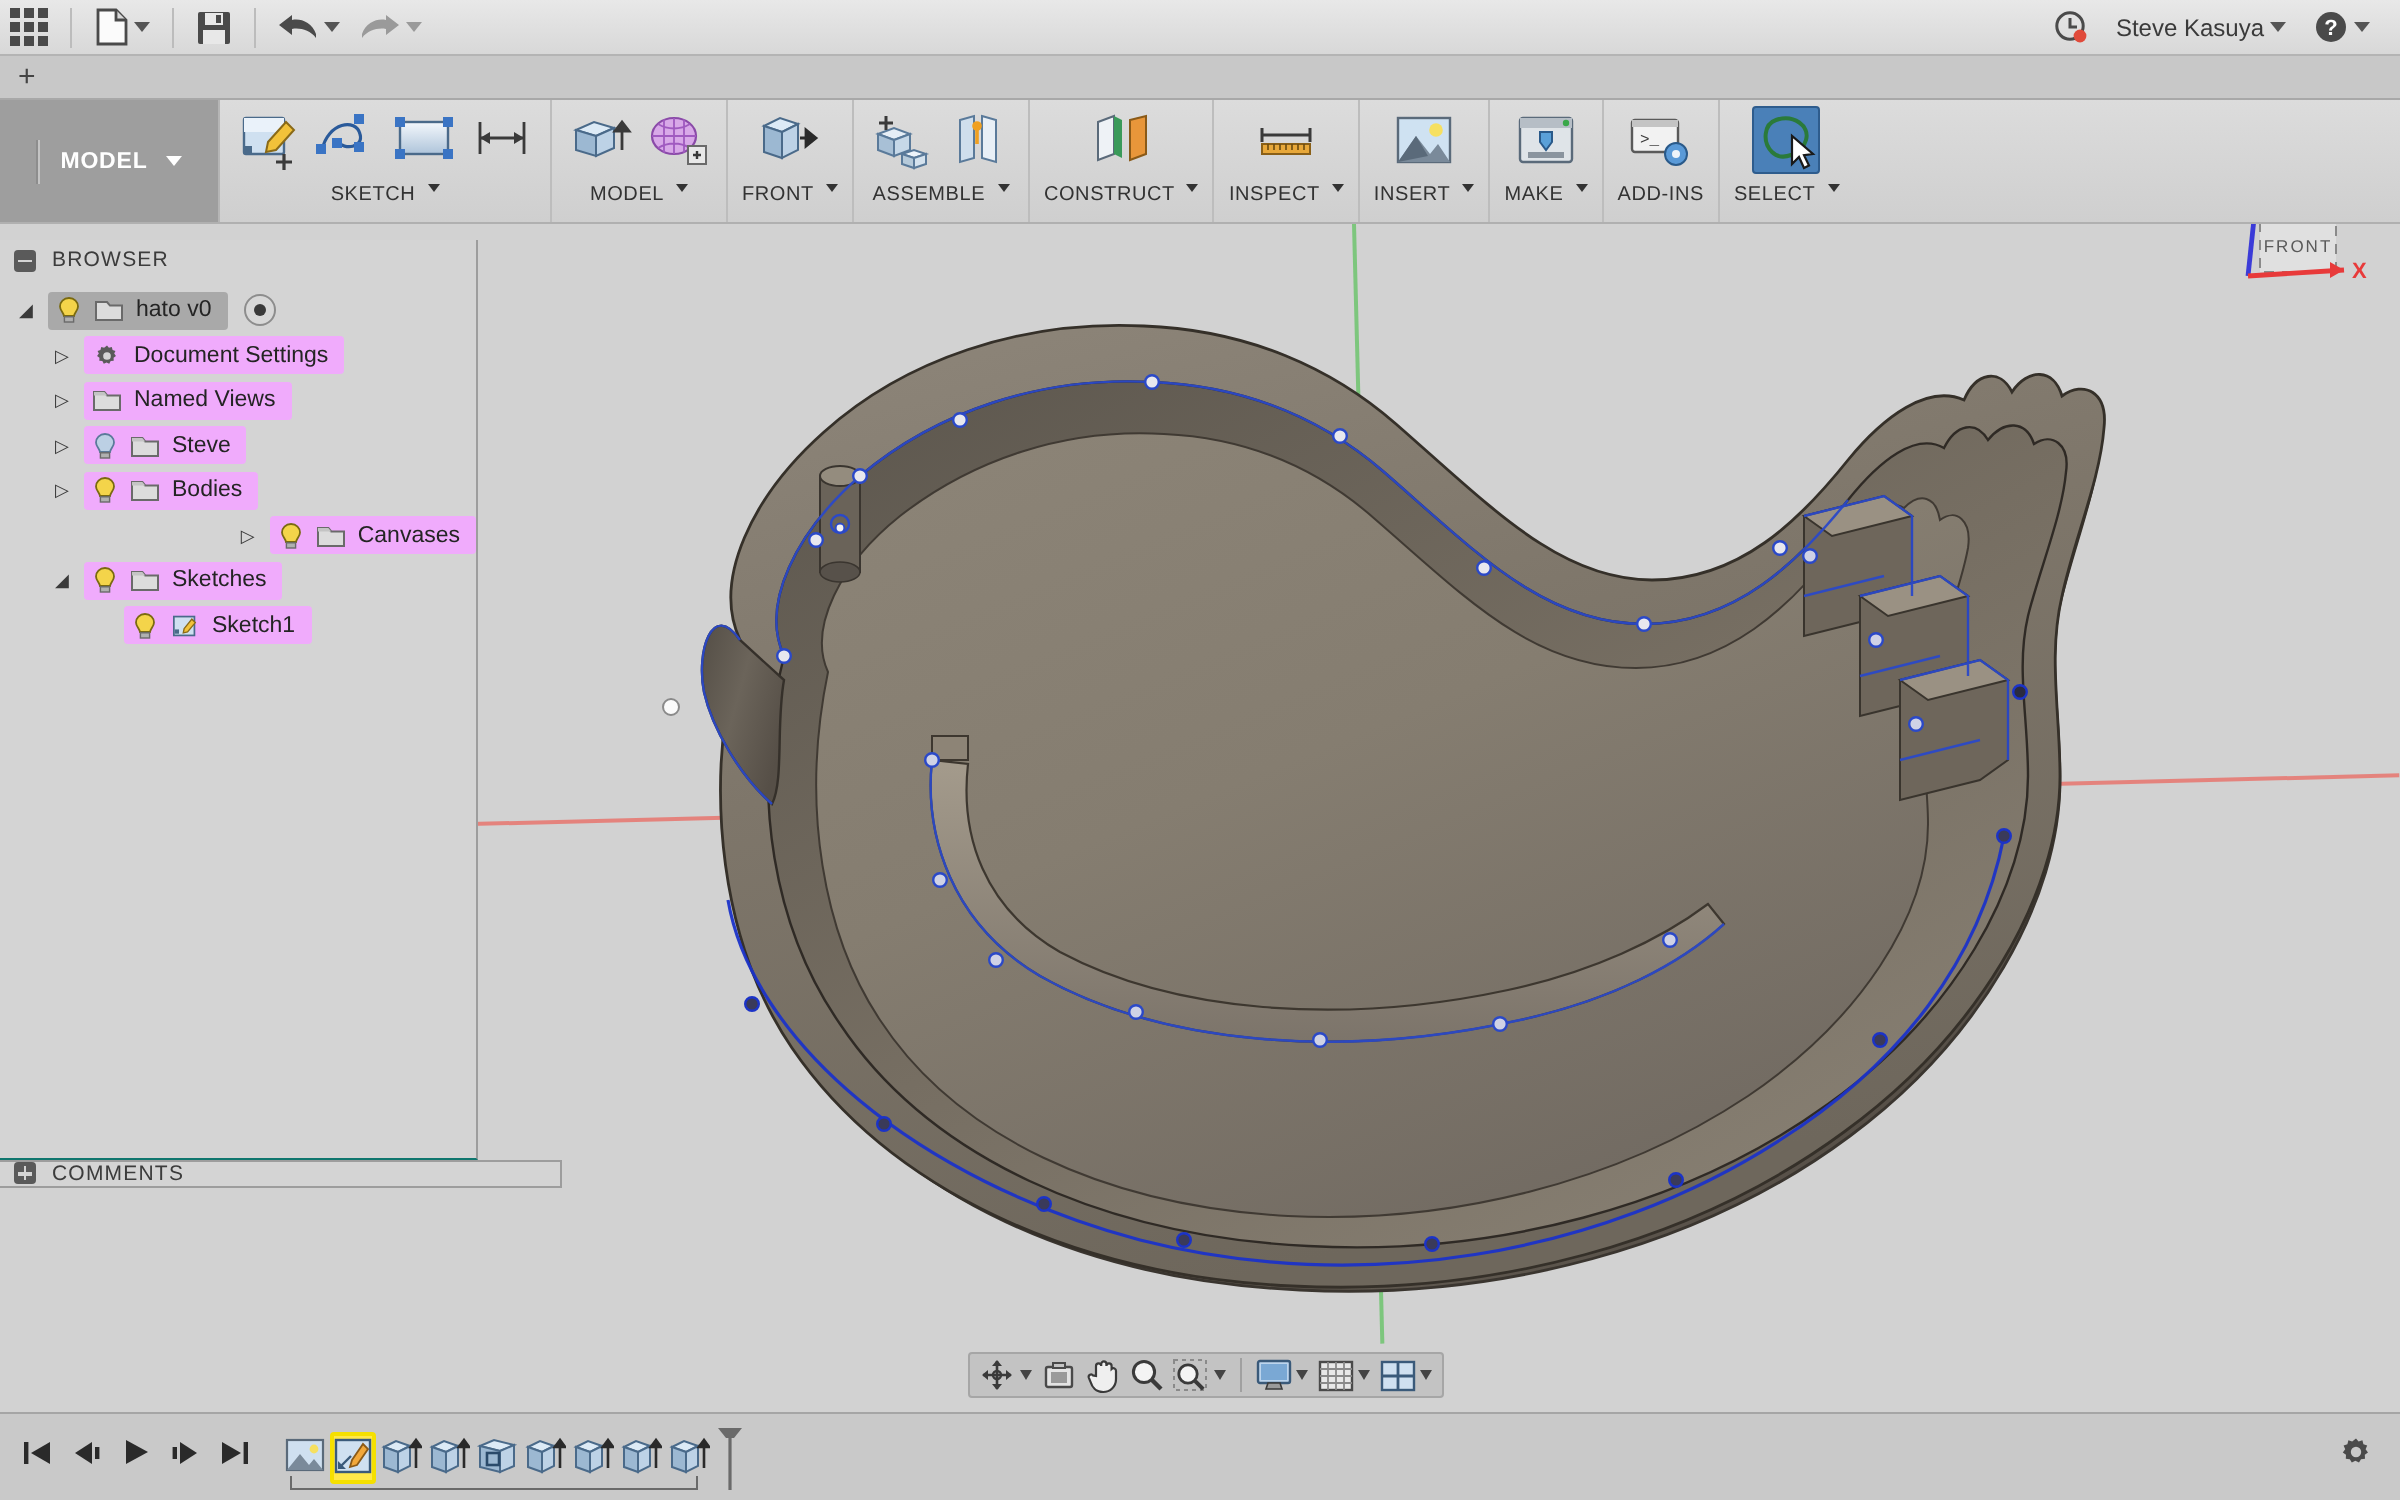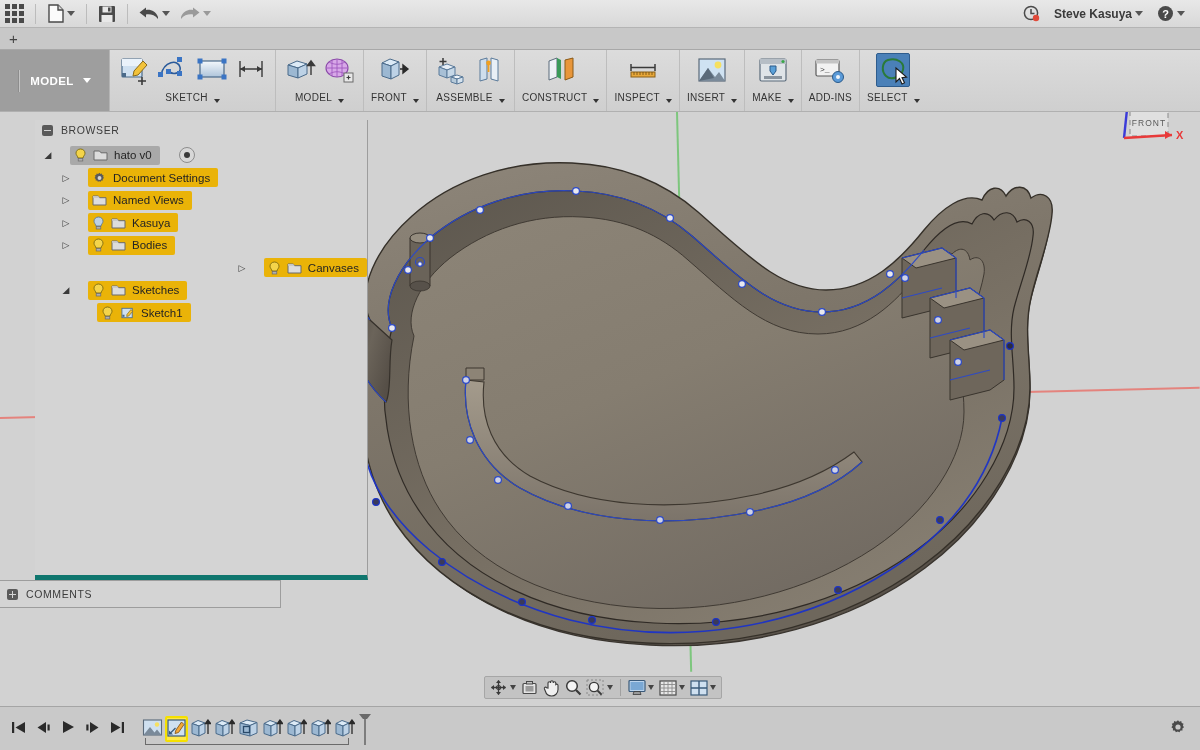--- a/index.html
+++ b/index.html
@@ -25,21 +25,21 @@
   .tb-sep { width: 1px; height: 20px; background: #bcbcbc; margin: 0 6px; }
   .caret {
     width: 0; height: 0; margin-left: 3px;
     border-left: 4px solid transparent; border-right: 4px solid transparent;
     border-top: 5px solid #555;
   }
   .topbar-right {
     margin-left: auto; display: flex; align-items: center;
     padding-right: 10px; gap: 4px;
   }
-  .user-name { font-size: 12px; color: #3a3a3a; font-weight: bold; }
+  .user-name { font-size: 12px; color: #3a3a3a; }
 
   
   .appgrid { display: grid; grid-template-columns: repeat(3,5px);
     grid-template-rows: repeat(3,5px); gap: 2px; }
   .appgrid i { background: #4a4a4a; display: block; }
 
   
   .tabbar {
     position: absolute; left: 0; top: 28px; width: 1200px; height: 22px;
     background: #c8c8c8; border-bottom: 1px solid #a8a8a8;
@@ -75,81 +75,80 @@
   .model-chip .grip { width: 2px; height: 22px; border-left: 1px solid #8d8d8d;
     border-right: 1px solid #c4c4c4; margin-right: 4px; }
   .rb-panel {
     display: flex; flex-direction: column; align-items: center;
     justify-content: flex-start; padding: 3px 7px 0 7px;
     border-right: 1px solid #bdbdbd; position: relative;
   }
   .rb-icons { display: flex; align-items: flex-start; gap: 5px; height: 38px; }
   .rb-label {
     font-size: 10px; color: #333; letter-spacing: .3px;
-    display: flex; align-items: flex-end; gap: 3px; margin-top: 1px;
+    display: flex; align-items: flex-start; gap: 3px; margin-top: 1px;
   }
   .rb-label .caret { border-top-color: #333; border-left-width: 3.5px;
     border-right-width: 3.5px; border-top-width: 4.5px; }
   .ico { width: 34px; height: 34px; position: relative; }
   .ico.sel { background: #4a80b8; border: 1px solid #2e5c8d; border-radius: 2px; }
 
   
   .browser {
-    position: absolute; left: 0; top: 120px; width: 333px; height: 460px;
+    position: absolute; left: 0; top: 120px; width: 239px; height: 460px;
     background: #d4d4d4; border-right: 1px solid #9d9d9d;
-    border-bottom: 5px solid #0f766e;
-    margin-left: 35px;
+    border-bottom: 1px solid #0f766e;
   }
   .panel-head {
     height: 20px; display: flex; align-items: center; gap: 8px;
     padding-left: 7px; font-size: 10.5px; color: #3c3c3c;
     letter-spacing: .6px; background: #d4d4d4;
   }
   .pm-btn {
     width: 11px; height: 11px; border-radius: 2px; background: #5a5a5a;
     position: relative;
   }
   .pm-btn::before {
     content: ""; position: absolute; left: 2px; top: 5px;
     width: 7px; height: 1.5px; background: #d4d4d4;
   }
   .pm-btn.plus::after {
     content: ""; position: absolute; left: 4.75px; top: 2px;
     width: 1.5px; height: 7px; background: #d4d4d4;
   }
   .tree { padding: 4px 0 0 0; font-size: 11.5px; color: #242424; }
   .trow {
-    display: flex; align-items: center; height: 22.5px; gap: 15px;
+    display: flex; align-items: center; height: 22.5px; gap: 4px;
     padding-left: 6px;
   }
   .tw { display: inline-block; width: 14px; text-align: center;
     font-size: 9px; color: #3a3a3a; flex: none; }
   .tw.closed::before { content: "▷"; }
   .tw.open::before { content: "◢"; }
   .tchip {
     display: flex; align-items: center; gap: 6px;
-    background: #eab308; border-radius: 2px; padding: 2px 8px 2px 4px;
+    background: #f0abfc; border-radius: 2px; padding: 2px 8px 2px 4px;
     height: 19px;
   }
   .tchip.root { background: #a9a9a9; }
   .bulb { width: 13px; height: 14px; flex: none; }
   .folder { width: 15px; height: 12px; flex: none; }
   .eyeball {
     width: 16px; height: 16px; border-radius: 50%; background: #d8d8d8;
     border: 1px solid #8d8d8d; position: relative; flex: none; margin-left: 4px;
   }
   .eyeball::after {
     content: ""; position: absolute; left: 4px; top: 4px;
     width: 6px; height: 6px; border-radius: 50%; background: #3a3a3a;
   }
   .comments {
-    position: absolute; left: 0; top: 580px; width: 281px; height: 28px;
+    position: absolute; left: 0; top: 580px; width: 281px; height: 14px;
     background: #d4d4d4; border-top: 1px solid #9d9d9d;
     border-right: 1px solid #9d9d9d; border-bottom: 1px solid #9d9d9d;
-    display: flex; align-items: center; gap: 8px; padding-left: 7px;
+    display: flex; gap: 8px; padding-left: 7px;
     font-size: 10.5px; color: #3c3c3c; letter-spacing: .6px;
   }
 
   
   .canvas {
     position: absolute; left: 0; top: 112px; width: 1200px; height: 594px;
     overflow: hidden; background: #fafafa; z-index: -1;
   }
   .gridwrap {
     position: absolute; left: -200px; top: -200px;
@@ -730,21 +729,21 @@
             <span class="tw closed"></span>
             <span class="tchip">
               <svg class="bulb" viewBox="0 0 13 14">
                 <path d="M6.5 1 C 9.2 1, 11 3, 11 5.2 C 11 7.2, 9.2 8.2, 9 10 L 4 10 C 3.8 8.2, 2 7.2, 2 5.2 C 2 3, 3.8 1, 6.5 1 Z" fill="#bcd0e4" stroke="#5a7a9a" stroke-width=".9"></path>
                 <rect x="4.2" y="10.4" width="4.6" height="2.6" fill="#b0b0b0" stroke="#6a6a6a" stroke-width=".7"></rect>
               </svg>
               <svg class="folder" viewBox="0 0 15 12">
                 <path d="M1 2 h5.2 l1.4 1.7 h6.4 v7.3 h-13 z" fill="#dcdcdc" stroke="#6a6a6a" stroke-width="1"></path>
                 <path d="M1 2 h5.2 l1.4 1.7 h-6.6 z" fill="#c4c4c4"></path>
               </svg>
-              <span>Kasuya</span>
+              <span>Steve</span>
             </span>
           </div>
           <div class="trow" style="padding-left: 24px;">
             <span class="tw closed"></span>
             <span class="tchip">
               <svg class="bulb" viewBox="0 0 13 14">
                 <path d="M6.5 1 C 9.2 1, 11 3, 11 5.2 C 11 7.2, 9.2 8.2, 9 10 L 4 10 C 3.8 8.2, 2 7.2, 2 5.2 C 2 3, 3.8 1, 6.5 1 Z" fill="#f4d44a" stroke="#7a6a10" stroke-width=".9"></path>
                 <rect x="4.2" y="10.4" width="4.6" height="2.6" fill="#b0b0b0" stroke="#6a6a6a" stroke-width=".7"></rect>
               </svg>
               <svg class="folder" viewBox="0 0 15 12">

